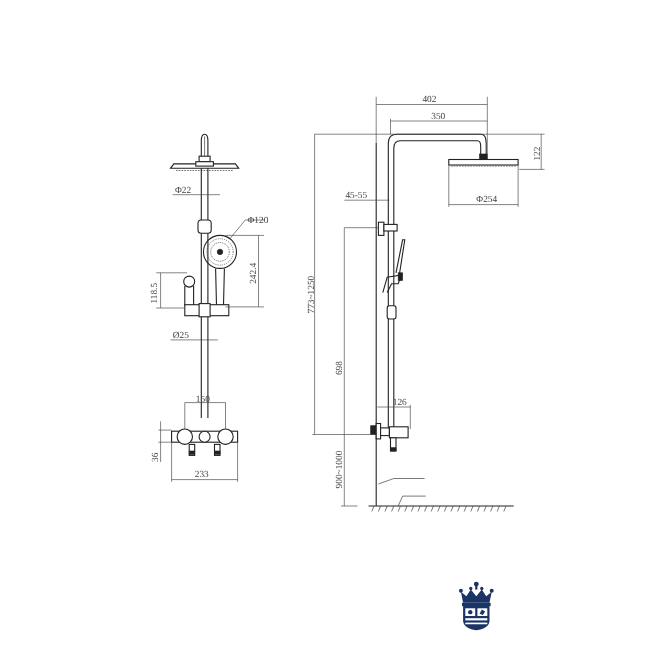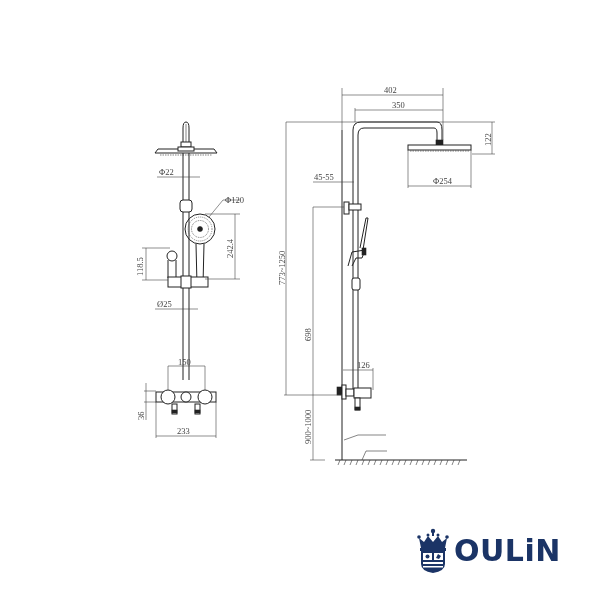--- a/index.html
+++ b/index.html
@@ -211,14 +211,13 @@
       <rect x="7" y="25" width="9" height="7"></rect>
       <rect x="18" y="25" width="9" height="7"></rect>
       <rect x="7" y="34" width="20" height="2"></rect>
       <rect x="7" y="38" width="20" height="1.5"></rect>
     </g>
     <g fill="#1b3466">
       <circle cx="11.5" cy="28.5" r="2"></circle>
       <path d="M20,30 L22,26 L25,28 L23,31 Z"></path>
     </g>
   </svg>
-  <div class="logo-text">OULiN</div>
 </div>
 
 </body></html>

